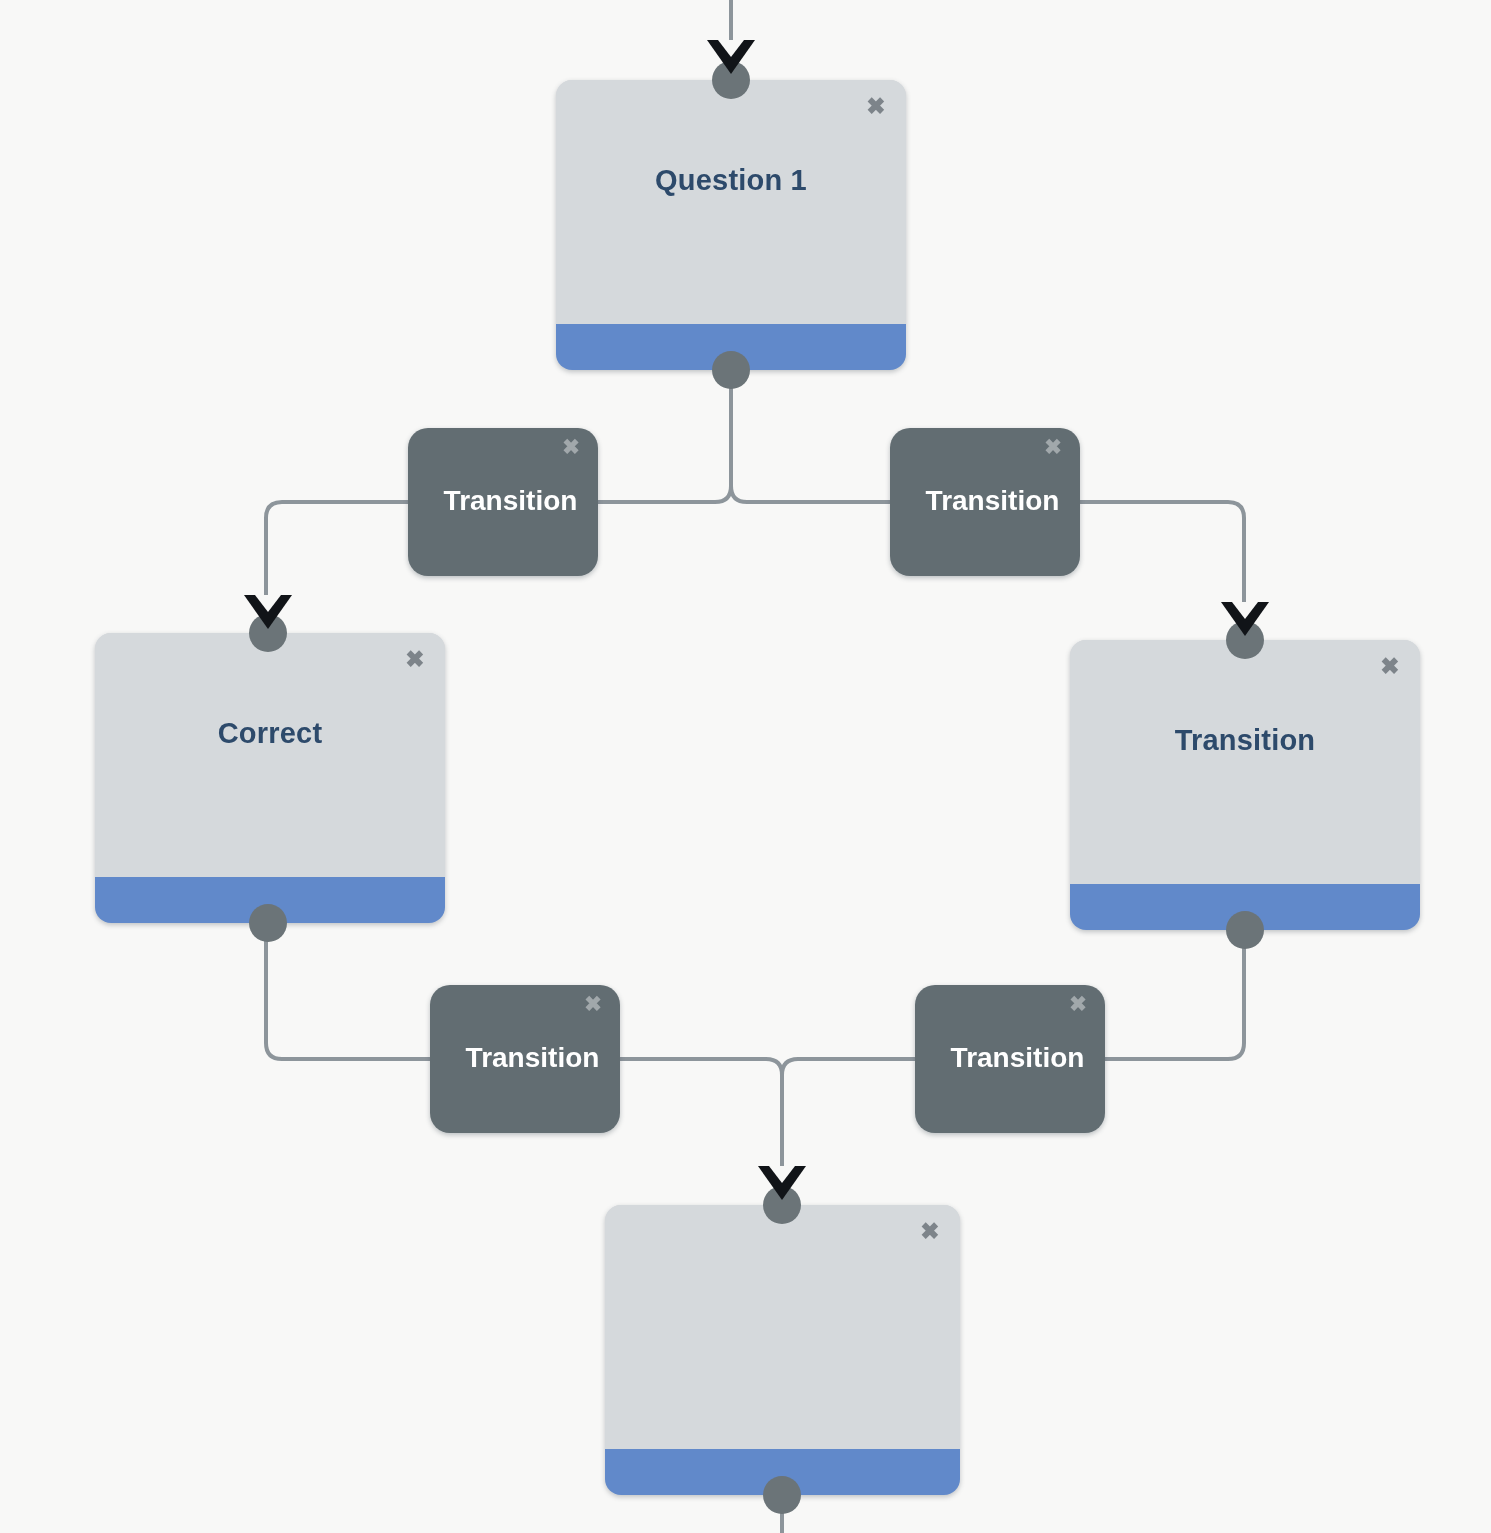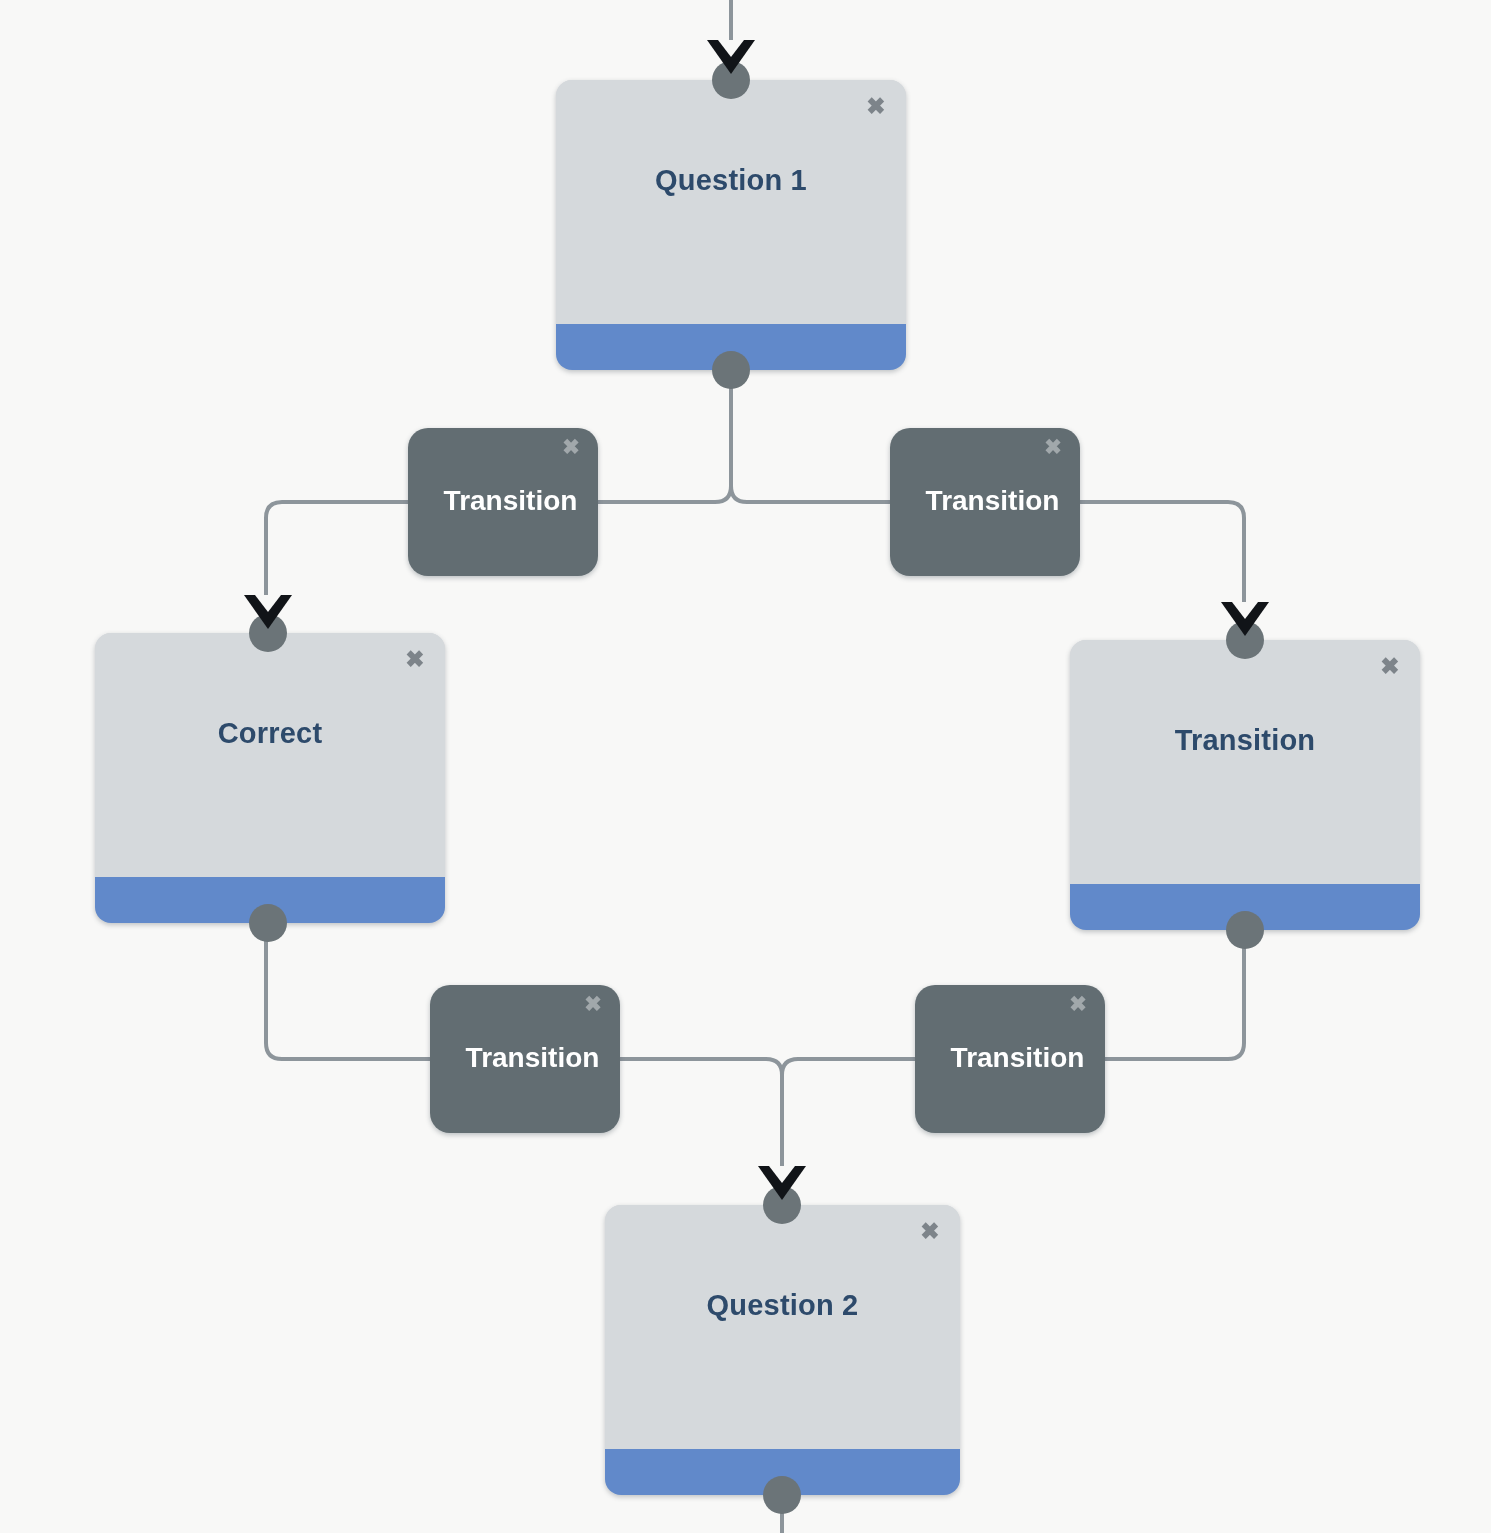--- a/index.html
+++ b/index.html
@@ -184,21 +184,20 @@
   <div class="state-node" style="left:1070px; top:640px; width:350px; height:290px;">
     <div class="node-body"></div>
     <div class="node-footer"></div>
     <div class="node-title">Transition</div>
     <div class="node-close">✖</div>
   </div>
 
   <div class="state-node" style="left:605px; top:1205px; width:355px; height:290px;">
     <div class="node-body"></div>
     <div class="node-footer"></div>
-    <div class="node-title">Question 2</div>
     <div class="node-close">✖</div>
   </div>
 
   <div class="transition-node" style="left:408px; top:428px;">
     <div class="trans-label">Transition</div>
     <div class="trans-close">✖</div>
   </div>
 
   <div class="transition-node" style="left:890px; top:428px;">
     <div class="trans-label">Transition</div>

